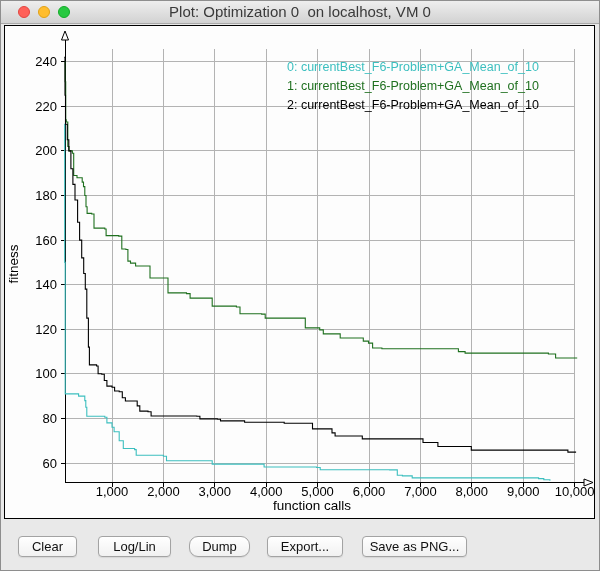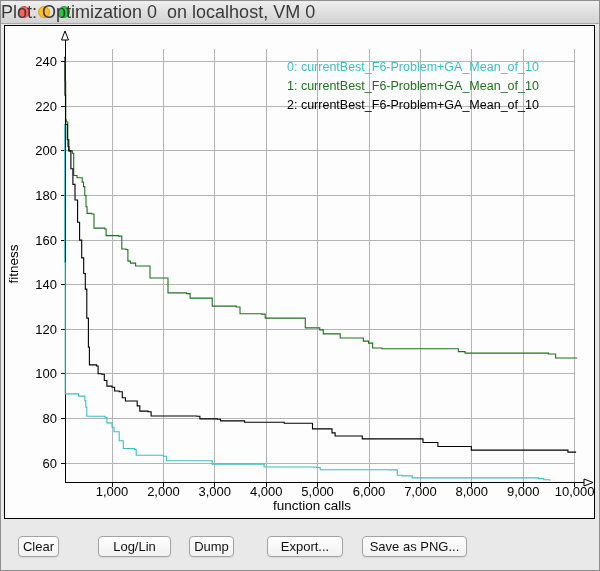--- a/index.html
+++ b/index.html
@@ -8,21 +8,21 @@
     background:#e9e9e9;border:1px solid #8e8e8e;overflow:hidden;
     font-family:"Liberation Sans",sans-serif;
   }
   .titlebar{
     position:absolute;left:0;top:0;width:100%;height:22px;
     background:linear-gradient(#eeeeee,#d2d2d2);
     border-bottom:1px solid #a9a9a9;
   }
   .title{
     position:absolute;left:0;top:0;width:100%;height:22px;line-height:22px;
-    font-size:18px;color:#3a3a3a;white-space:pre;
+    text-align:center;font-size:15px;color:#3a3a3a;white-space:pre;
   }
   .lights{position:absolute;left:17px;top:5px;display:flex;gap:8px;}
   .light{width:12px;height:12px;border-radius:50%;box-sizing:border-box;}
   .light.close{background:#ff6159;border:1px solid #e24640;}
   .light.min{background:#ffbd2e;border:1px solid #e1a116;}
   .light.zoom{background:#28c941;border:1px solid #12ac28;}
   .plot-panel{
     position:absolute;left:3px;top:24px;width:591px;height:494px;
     background:#fdfdfd;border:1px solid #000;box-sizing:border-box;
   }
@@ -121,20 +121,20 @@
         <text x="282" y="45" font-size="12.5" font-family="Liberation Sans, sans-serif" fill="#3cbfbf">0: currentBest_F6-Problem+GA_Mean_of_10</text>
         <text x="282" y="64" font-size="12.5" font-family="Liberation Sans, sans-serif" fill="#1f701f">1: currentBest_F6-Problem+GA_Mean_of_10</text>
         <text x="282" y="83" font-size="12.5" font-family="Liberation Sans, sans-serif" fill="#000000">2: currentBest_F6-Problem+GA_Mean_of_10</text>
         <path d="M59.2,98.2H59.7V236.4H60.2V367.9H73.6V370.1H79.8V374.6H80.8V381.3H81.8V390.2H99.8V391.3H101.9V396.9H107.0V401.3H109.1V405.8H114.2V414.7H118.3V422.5H129.6V423.6H131.2V429.2H158.4V430.3H161.5V434.8H204.1V434.8H207.2V438.1H256.1V438.1H259.1V441.0H311.6V441.5H315.2V443.7H384.6V443.9H392.3V449.3H397.4V449.9H407.2V451.9H533.6V452.6H538.8V453.7H544.9V454.8" fill="none" stroke="#3cbfbf" stroke-width="1.1"></path>
         <path d="M59.7,35.8H60.2V55.8H60.7V93.7H61.3V96.0H62.8V120.5H64.1V124.9H67.4V127.2H68.7V149.5H72.0V151.7H77.2V156.1H78.5V160.6H79.8V169.5H81.0V180.7H82.1V187.4H86.7V188.0H89.0V202.1H99.8V203.0H101.1V209.6H113.7V210.1H116.8V223.0H120.9V223.5H122.9V235.1H125.5V237.1H130.6V240.0H142.0V240.0H145.0V252.0H159.4V252.0H163.0V266.9H181.5V267.6H185.1V272.1H201.6V272.1H207.2V280.1H231.4V281.0H235.0V287.7H256.6V288.1H260.2V292.1H296.7V292.1H300.3V301.9H314.7V303.9H318.3V307.9H335.2V312.0H358.3V315.1H363.5V317.1H367.6V322.0H376.9V322.7H453.4V325.6H460.1V327.1H543.4V328.0H550.6V332.0H572.2V332.0" fill="none" stroke="#1f701f" stroke-width="1.1"></path>
         <path d="M59.2,31.3H60.0V69.2H60.5V98.2H62.3V113.8H63.8V124.9H65.9V142.8H67.9V158.4H70.0V174.0H72.6V196.3H74.6V214.1H76.7V231.9H78.7V247.5H80.3V263.1H81.8V292.1H83.4V321.1H84.4V338.9H91.6V340.0H93.1V347.8H96.7V348.3H99.3V354.5H101.9V360.1H107.0V361.2H109.6V365.0H114.2V365.7H117.3V371.7H120.4V375.0H130.1V375.0H132.2V379.9H134.8V385.1H143.0V385.7H146.1V390.0H191.8V390.2H194.9V392.9H212.4V393.3H215.5V394.9H236.5V394.9H239.6V396.2H276.1V396.2H279.2V397.3H304.4V397.3H307.5V402.9H327.0V406.9H330.1V410.0H354.2V410.0H357.3V412.9H414.4V412.9H418.0V416.5H429.8V416.5H432.9V420.5H463.2V420.5H466.3V424.1H559.8V424.1H562.9V426.1H571.1V426.1" fill="none" stroke="#000000" stroke-width="1.1"></path>
       </svg>
   </div>
 
   <div class="btn-row">
-    <button class="mac-btn" style="left:17px;width:41px;">Clear</button>
+    <button class="mac-btn" style="left:17px;width:59px;">Clear</button>
     <button class="mac-btn" style="left:97px;width:73px;">Log/Lin</button>
-    <button class="mac-btn" style="left:188px;width:45px;">Dump</button>
+    <button class="mac-btn" style="left:188px;width:61px;border-radius:9px;">Dump</button>
     <button class="mac-btn" style="left:361px;width:105px;">Save as PNG...</button>
     <button class="mac-btn" style="left:266px;width:76px;">Export...</button>
   </div>
 
 </div>
 
 </body></html>

